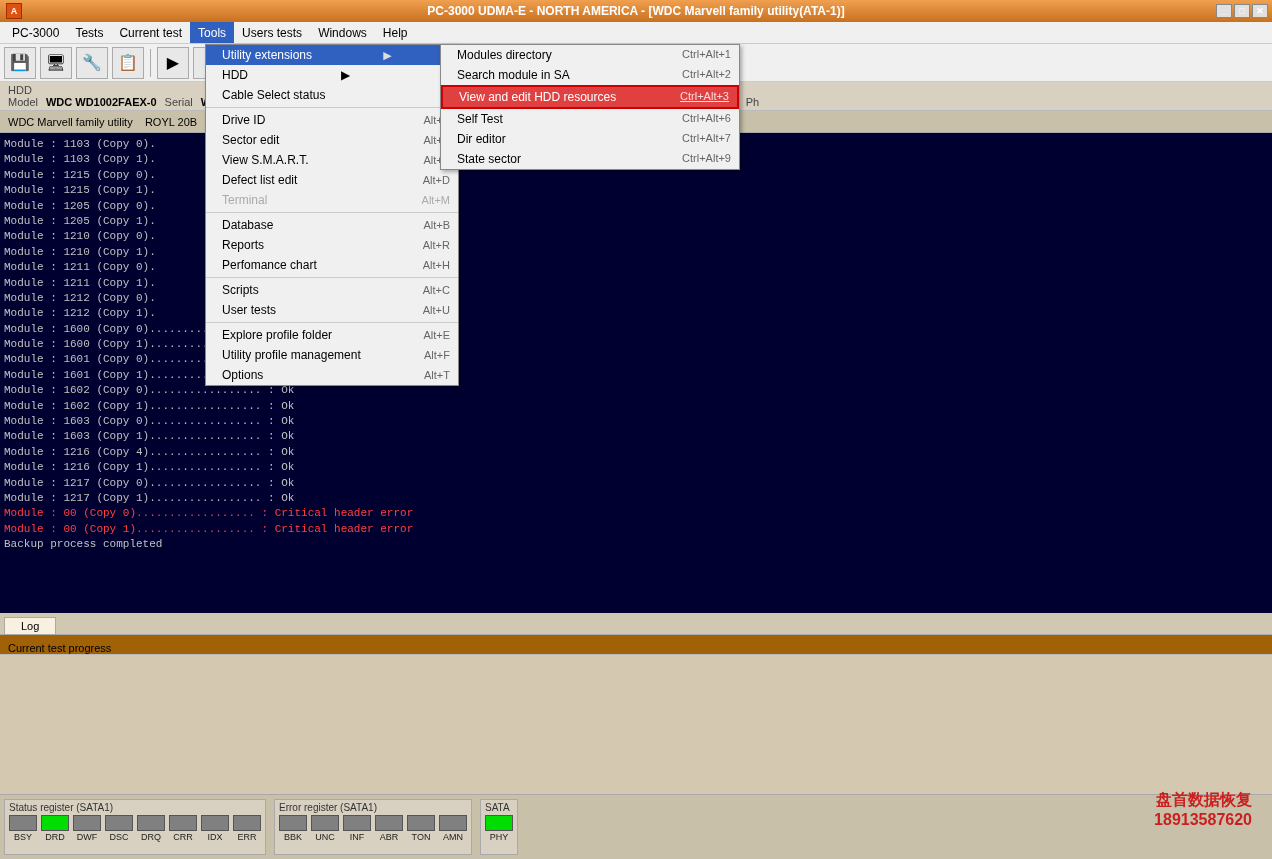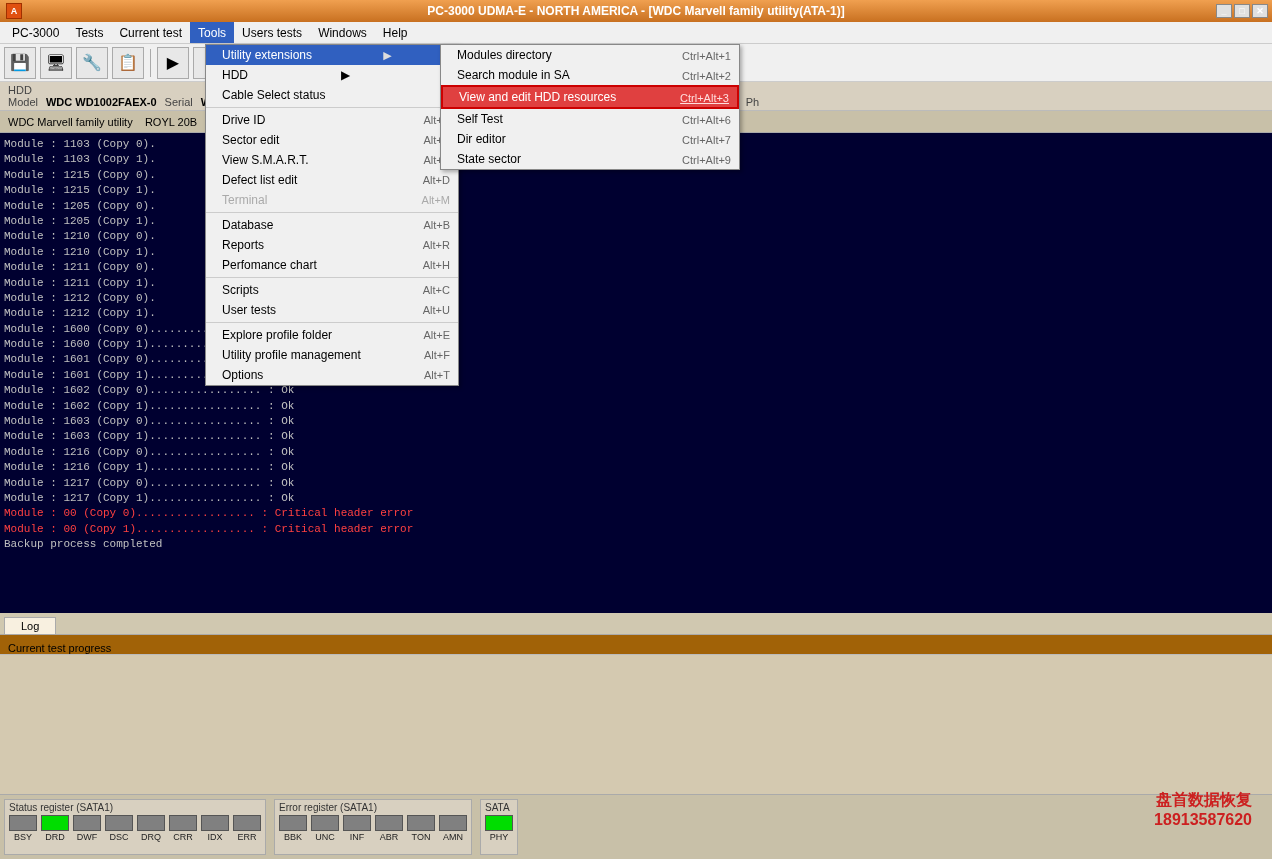--- a/index.html
+++ b/index.html
@@ -263,21 +263,21 @@
       left: 440px;
       background: #f0f0f0;
       border: 1px solid #888;
       box-shadow: 2px 2px 4px rgba(0,0,0,0.3);
       width: 300px;
       z-index: 101;
     }
     .submenu-item {
       display: flex;
       justify-content: space-between;
-      align-items: flex-end;
+      align-items: flex-start;
       padding: 3px 8px 3px 16px;
       cursor: pointer;
       font-size: 12px;
     }
     .submenu-item.highlighted {
       background: #e04040;
       border: 2px solid #cc0000;
       color: white;
     }
     .submenu-item.highlighted .shortcut {
@@ -365,21 +365,21 @@
       <div class="log-line ok">Module :  1212 (Copy 0).</div>
       <div class="log-line ok">Module :  1212 (Copy 1).</div>
       <div class="log-line ok">Module :  1600 (Copy 0)................. : Ok</div>
       <div class="log-line ok">Module :  1600 (Copy 1)................. : Ok</div>
       <div class="log-line ok">Module :  1601 (Copy 0)................. : Ok</div>
       <div class="log-line ok">Module :  1601 (Copy 1)................. : Ok</div>
       <div class="log-line ok">Module :  1602 (Copy 0)................. : Ok</div>
       <div class="log-line ok">Module :  1602 (Copy 1)................. : Ok</div>
       <div class="log-line ok">Module :  1603 (Copy 0)................. : Ok</div>
       <div class="log-line ok">Module :  1603 (Copy 1)................. : Ok</div>
-      <div class="log-line ok">Module :  1216 (Copy 0)................. : Ok</div>
+      <div class="log-line ok">Module :  1216 (Copy 4)................. : Ok</div>
       <div class="log-line ok">Module :  1216 (Copy 1)................. : Ok</div>
       <div class="log-line ok">Module :  1217 (Copy 0)................. : Ok</div>
       <div class="log-line ok">Module :  1217 (Copy 1)................. : Ok</div>
       <div class="log-line error">Module :  00 (Copy 0).................. : Critical header error</div>
       <div class="log-line error">Module :  00 (Copy 1).................. : Critical header error</div>
       <div class="log-line ok">Backup process completed</div>
     </div>
 </div>
 
 <div id="log-tab-bar">

